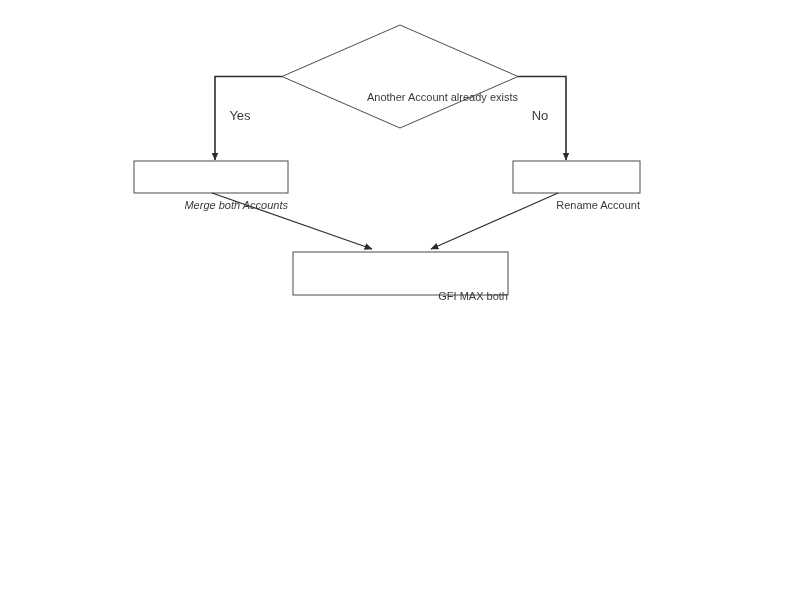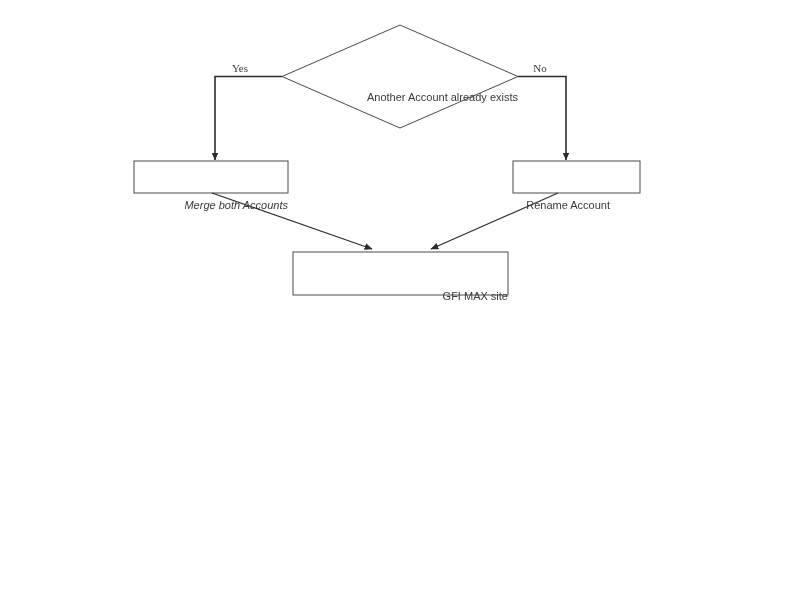--- a/index.html
+++ b/index.html
@@ -31,44 +31,45 @@
     font-size: 11px;
     line-height: 14px;
     text-align: right;
     white-space: pre;
     user-select: none;
   }
 
   .edge-label {
     position: absolute;
     color: #3a3a3a;
-    font-family: Liberation Serif, serif;
-    font-size: 11px;
+    font-family: Liberation Sans, sans-serif;
+    font-size: 13px;
     line-height: 12px;
     text-align: center;
     white-space: pre;
     user-select: none;
+    margin-top: 48px;
   }
 
   
   #decision-text {
     left: 282px;
     top: 62px;
     width: 236px;
   }
 
   
   #merge-text {
     left: 134px;
     top: 170px;
     width: 154px;
     font-style: italic;
   }
   #rename-text {
-    left: 483px;
+    left: 513px;
     top: 170px;
     width: 127px;
   }
   #result-text {
     left: 293px;
     top: 261px;
     width: 215px;
   }
 
   
@@ -116,18 +117,18 @@
 
 <div class="node-text" id="merge-text">
   <div>Merge both Accounts</div>
 </div>
 
 <div class="node-text" id="rename-text">
   <div>Rename Account</div>
 </div>
 
 <div class="node-text" id="result-text">
-  <div>GFI MAX site</div>
+  <div>GFI MAX both</div>
 </div>
 
 <div class="edge-label" id="yes-label">Yes</div>
 
 <div class="edge-label" id="no-label">No</div>
 
 </body></html>

